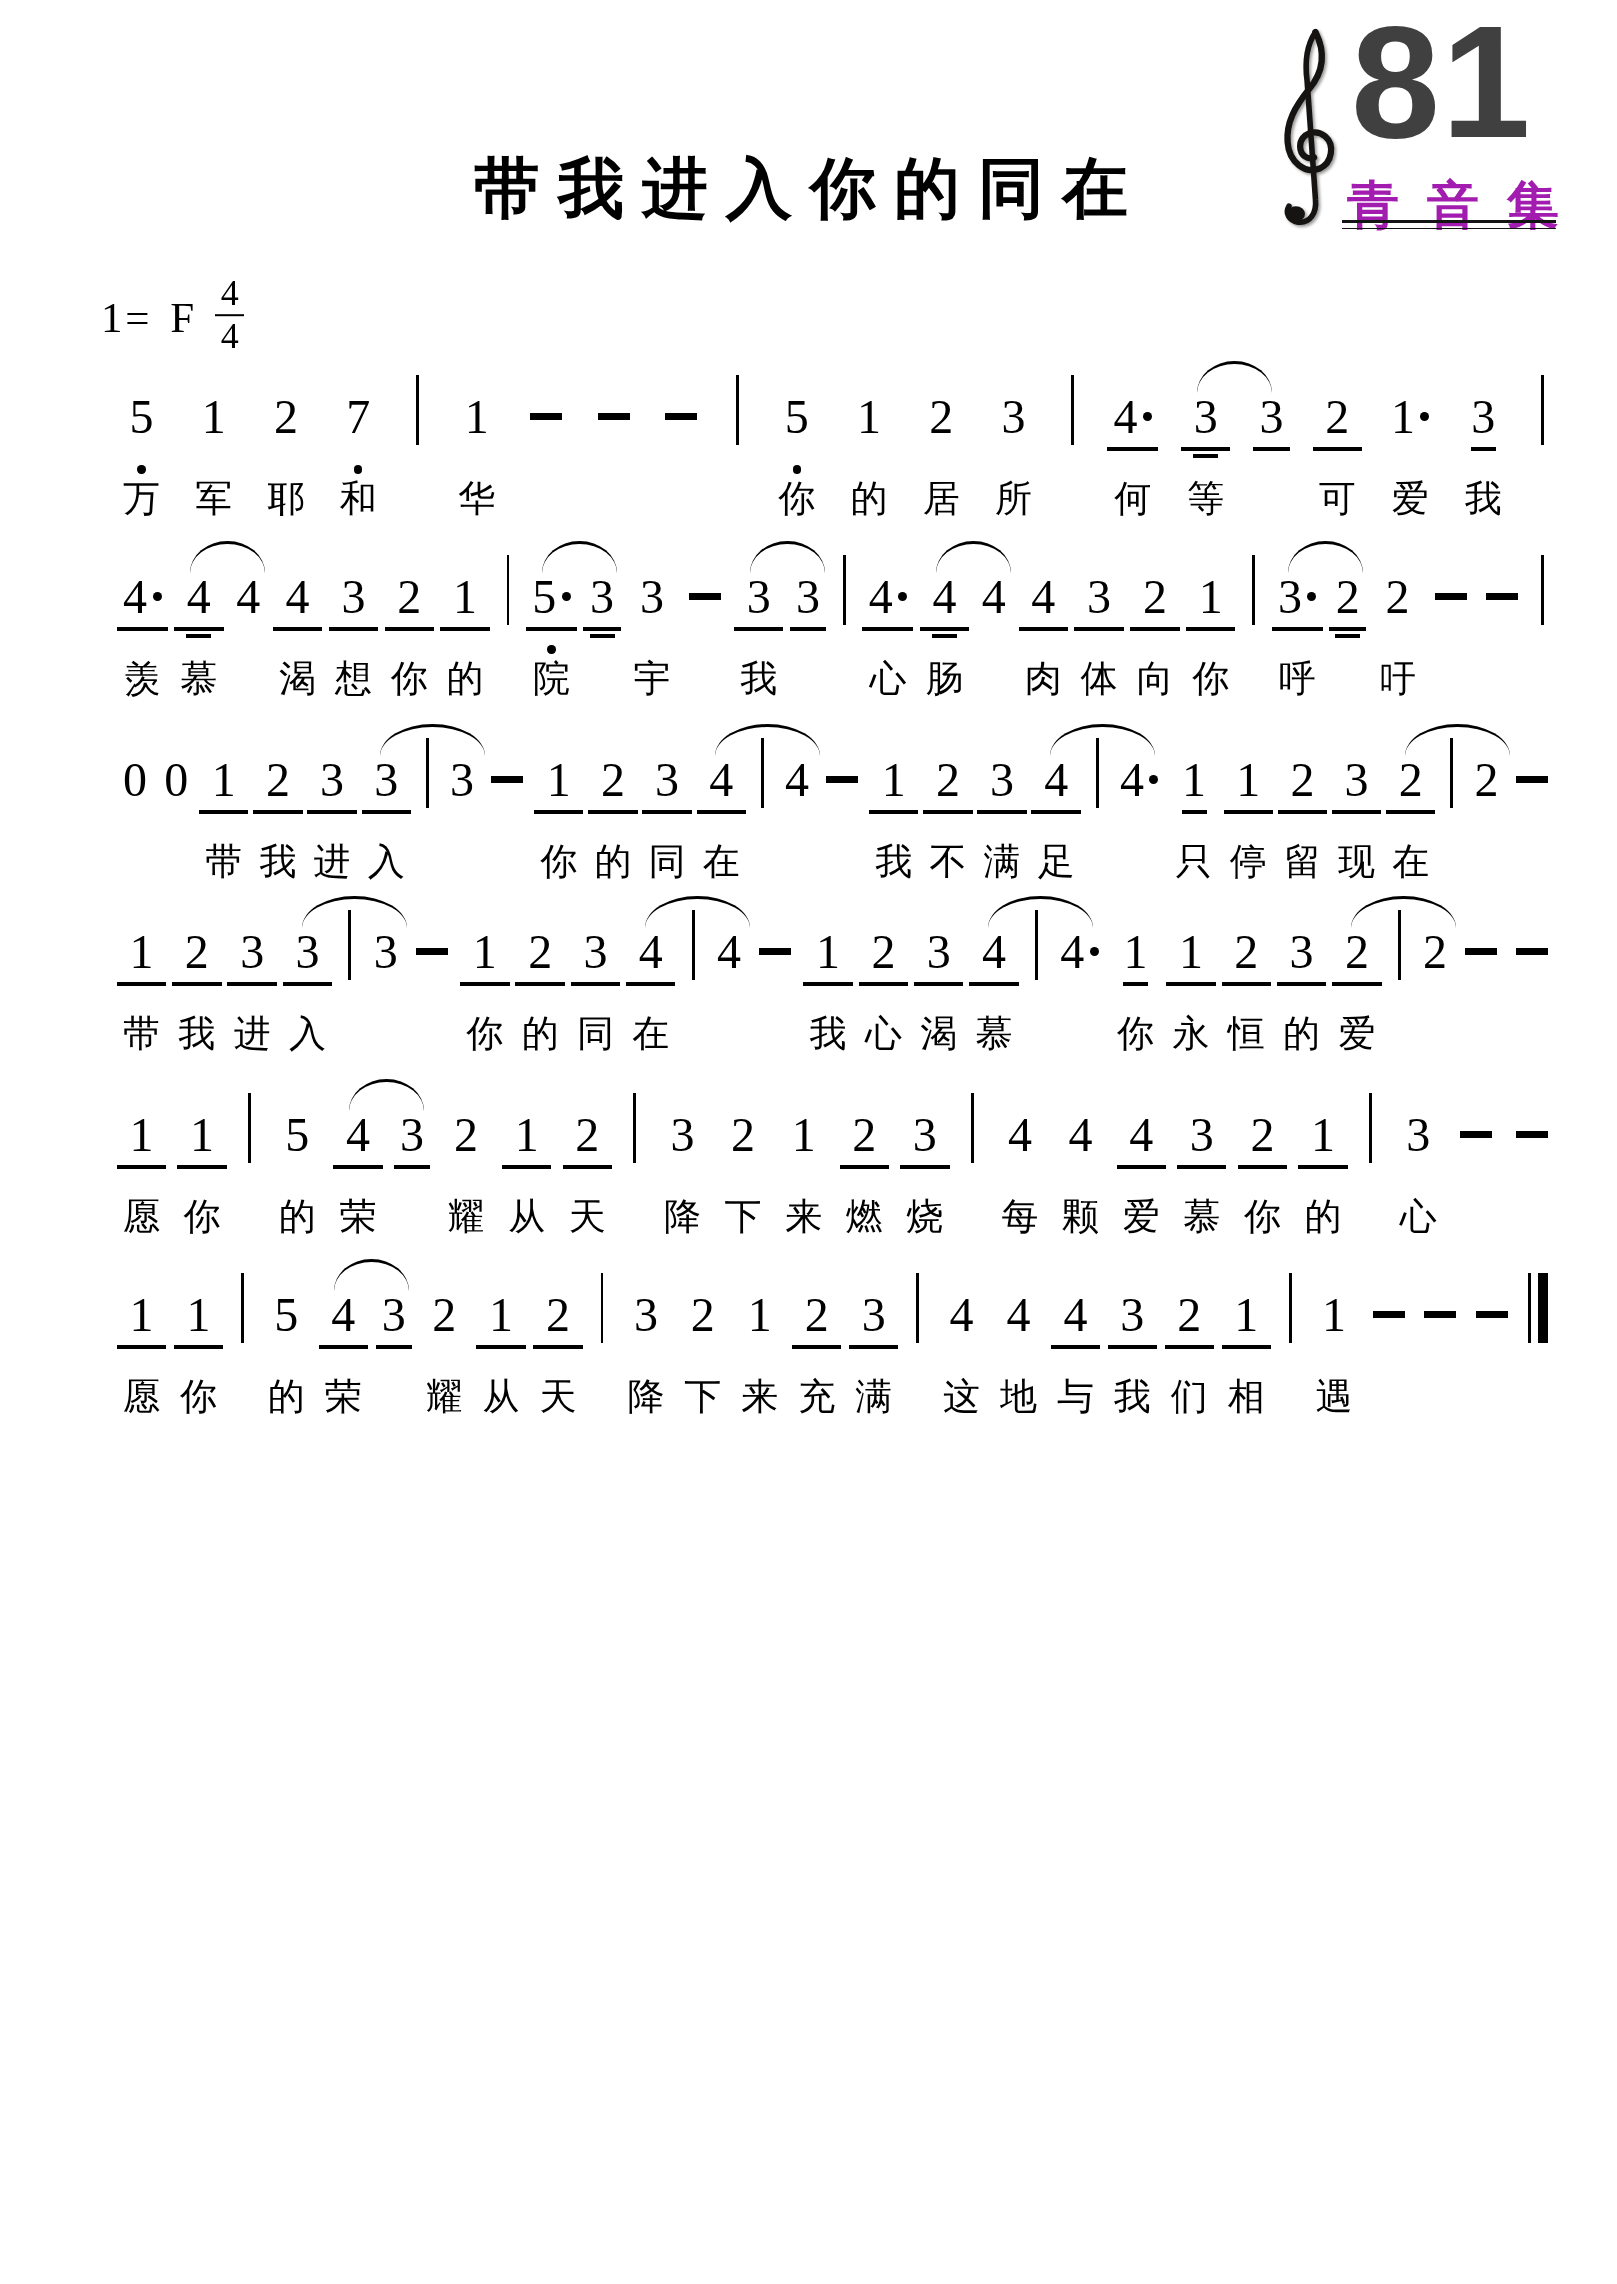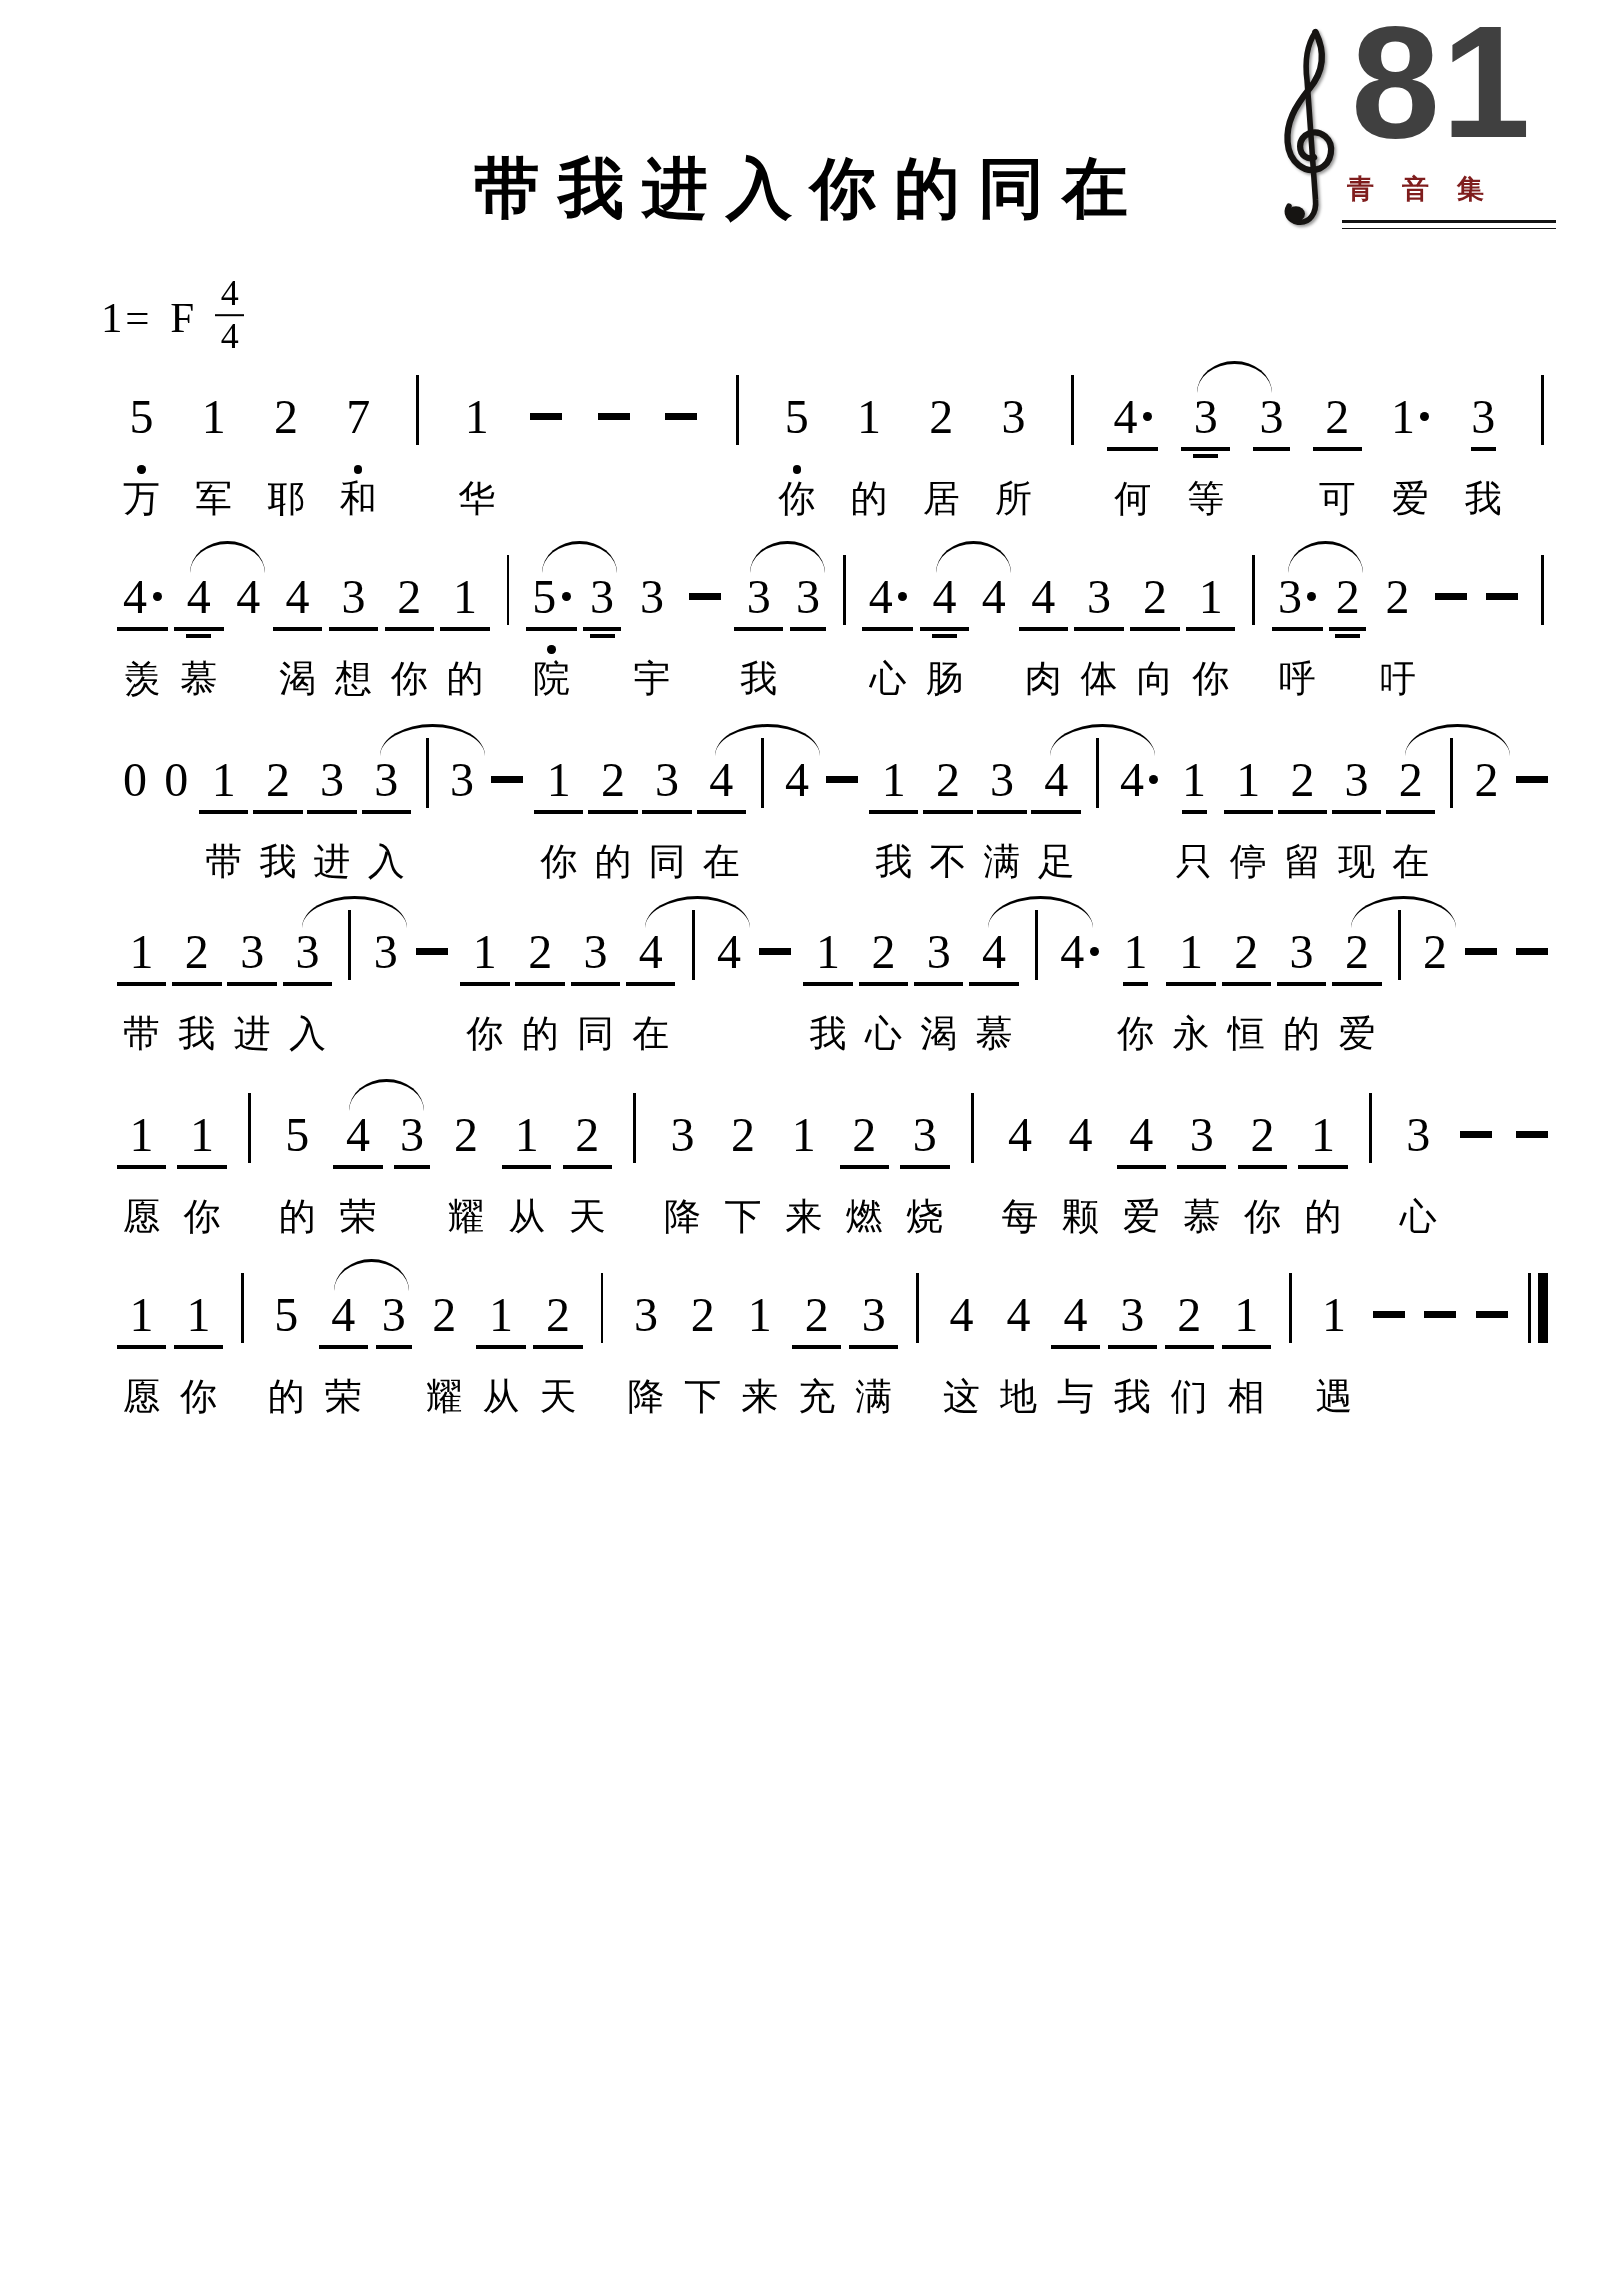--- a/index.html
+++ b/index.html
@@ -5,21 +5,21 @@
   html,body{margin:0;padding:0;background:#ffffff;}
   .page{position:relative;width:1617px;height:1616px;background:#ffffff;color:#000;
         font-family:"Liberation Serif",serif;overflow:hidden;}
 
   
   .title{position:absolute;left:474px;top:144px;font-family:"Liberation Sans",sans-serif;
          font-weight:900;font-size:66px;letter-spacing:18px;white-space:nowrap;color:#000;}
   .hdr-num{position:absolute;left:1351px;top:2px;font-family:"Liberation Sans",sans-serif;
            font-weight:900;font-size:160px;line-height:1;letter-spacing:1.4px;color:#404040;}
   .hdr-col{position:absolute;left:1347px;top:171px;font-family:"Liberation Sans",sans-serif;
-           font-weight:700;font-size:27px;letter-spacing:28px;white-space:nowrap;color:#7f1d1d;text-align:right;}
+           font-weight:700;font-size:52px;letter-spacing:28px;white-space:nowrap;color:#a21caf;text-align:right;}
   .hdr-ul1{position:absolute;left:1342px;top:220px;width:214px;height:2.8px;background:#141414;}
   .hdr-ul2{position:absolute;left:1342px;top:228px;width:214px;height:1.4px;background:#141414;}
   .clef{position:absolute;left:1264px;top:25px;width:82px;height:209px;
         filter:drop-shadow(2.1px 2.1px 1.4px #9a9a9a);}
 
   
   .keysig{position:absolute;left:101px;top:278px;display:flex;align-items:center;
           font-size:43px;line-height:1;}
   .keysig .kp{letter-spacing:2.8px;}
   .keysig .kt{margin-left:18px;}

